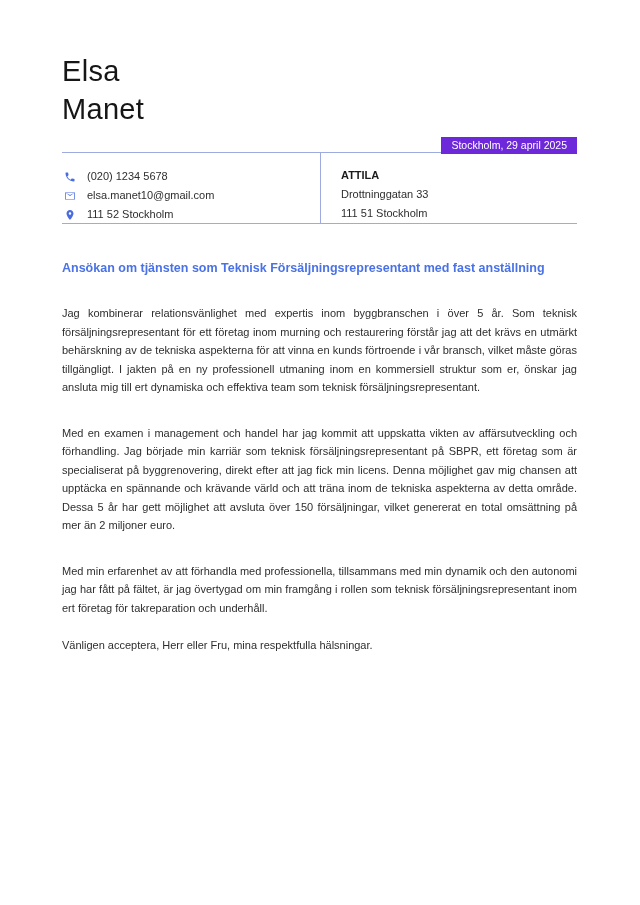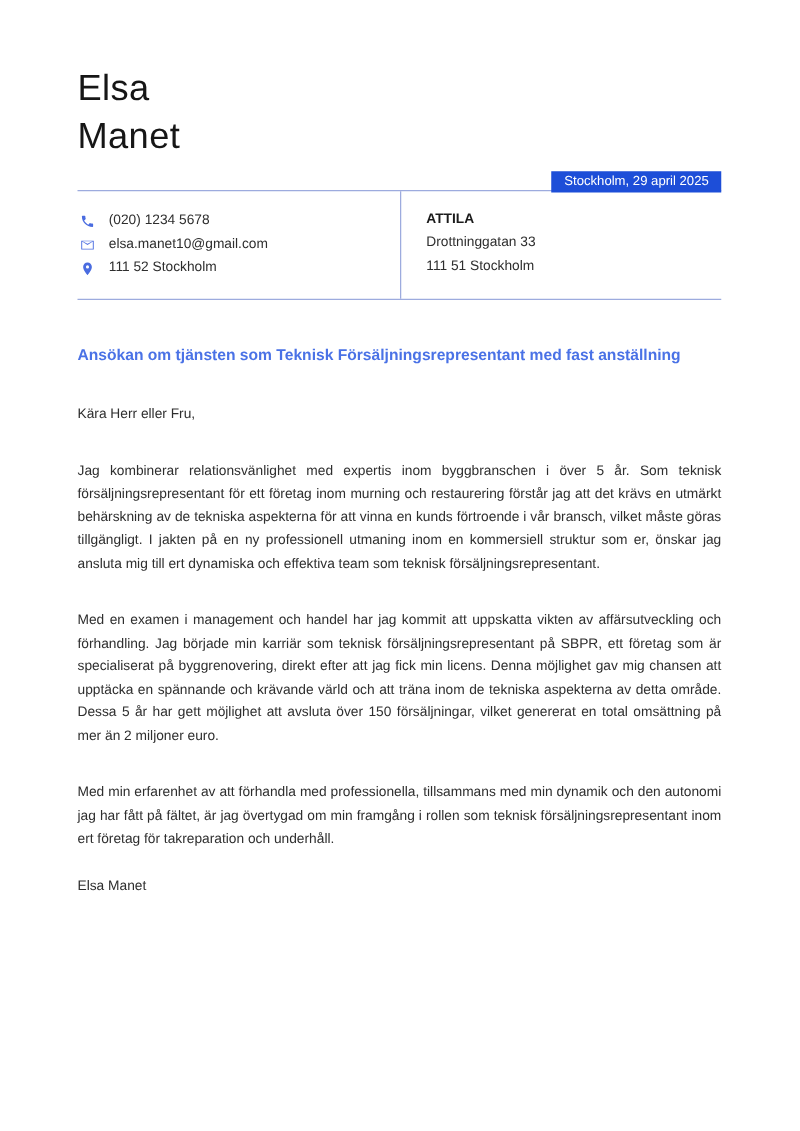--- a/index.html
+++ b/index.html
@@ -23,35 +23,35 @@
     font-weight: 400;
     letter-spacing: 0.3px;
     color: #161616;
   }
 
   
   .date-badge {
     position: absolute;
     top: 137px;
     right: 63px;
-    background: #1d4ed8;
+    background: #6d28d9;
     color: #ffffff;
     font-size: 10.5px;
     line-height: 13px;
     padding: 2px 10px 2px 10px;
     white-space: nowrap;
   }
 
   
   .contact-box {
     margin-top: 24px;
     border-top: 1px solid #9dabde;
     border-bottom: 1px solid #9dabde;
     display: flex;
-    height: 88px;
+    height: 72px;
     box-sizing: border-box;
   }
   .contact-left {
     width: 259px;
     border-right: 1px solid #9dabde;
     padding: 17px 0 0 2px;
     box-sizing: border-box;
   }
   .contact-row {
     display: flex;
@@ -143,22 +143,21 @@
       <div class="contact-right">
         <div class="company">ATTILA</div>
         <div>Drottninggatan 33</div>
         <div>111 51 Stockholm</div>
       </div>
 
     </div>
 
     <div class="subject">Ansökan om tjänsten som Teknisk Försäljningsrepresentant med fast anställning</div>
 
-    <div class="salutation">Kära Herr eller Fru,</div>
 
     <p class="para">Jag kombinerar relationsvänlighet med expertis inom byggbranschen i över 5 år. Som teknisk försäljningsrepresentant för ett företag inom murning och restaurering förstår jag att det krävs en utmärkt behärskning av de tekniska aspekterna för att vinna en kunds förtroende i vår bransch, vilket måste göras tillgängligt. I jakten på en ny professionell utmaning inom en kommersiell struktur som er, önskar jag ansluta mig till ert dynamiska och effektiva team som teknisk försäljningsrepresentant.</p>
     <p class="para">Med en examen i management och handel har jag kommit att uppskatta vikten av affärsutveckling och förhandling. Jag började min karriär som teknisk försäljningsrepresentant på SBPR, ett företag som är specialiserat på byggrenovering, direkt efter att jag fick min licens. Denna möjlighet gav mig chansen att upptäcka en spännande och krävande värld och att träna inom de tekniska aspekterna av detta område. Dessa 5 år har gett möjlighet att avsluta över 150 försäljningar, vilket genererat en total omsättning på mer än 2 miljoner euro.</p>
     <p class="para">Med min erfarenhet av att förhandla med professionella, tillsammans med min dynamik och den autonomi jag har fått på fältet, är jag övertygad om min framgång i rollen som teknisk försäljningsrepresentant inom ert företag för takreparation och underhåll.</p>
 
-    <div class="signature">Elsa Manet</div>
+    <div class="closing">Vänligen acceptera, Herr eller Fru, mina respektfulla hälsningar.</div>
 
   </div>
 </div>
 
 </body></html>

